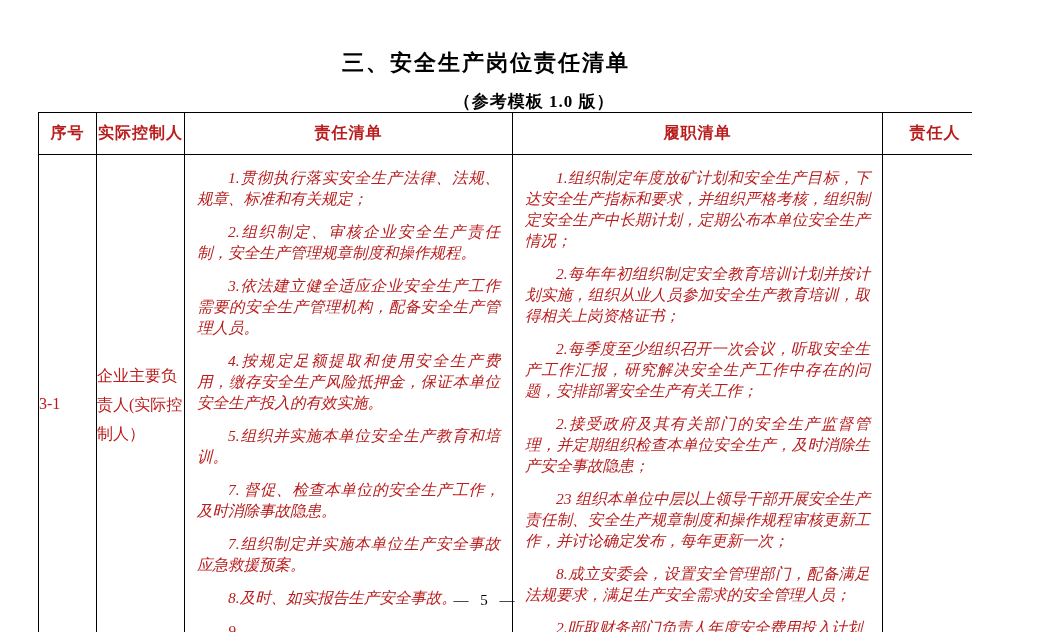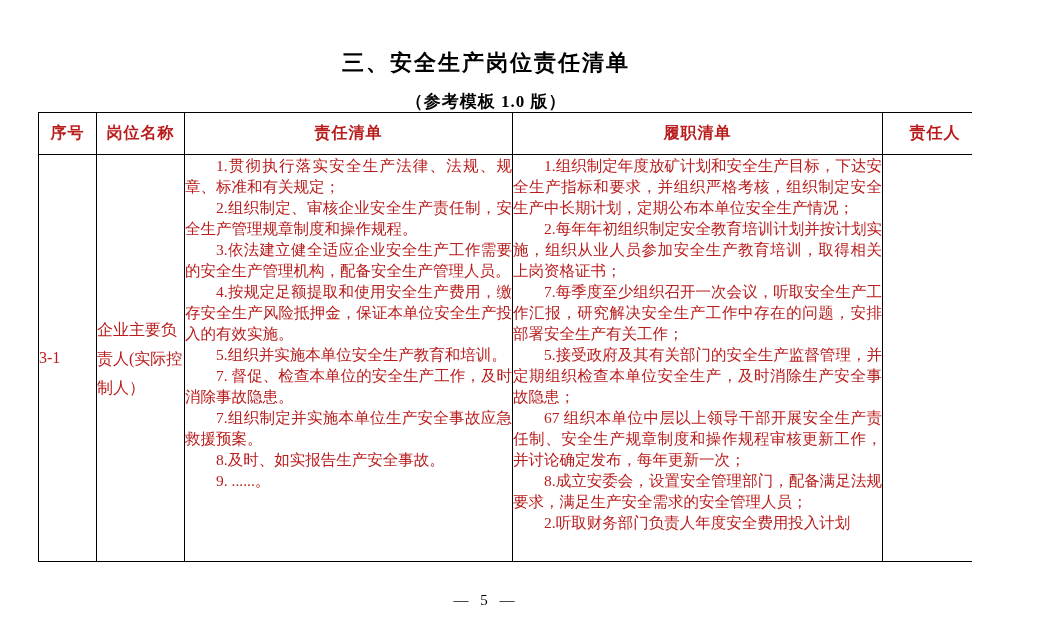--- a/index.html
+++ b/index.html
@@ -34,20 +34,21 @@
     top: 90px;
     left: 0;
     width: 100%;
     margin: 0;
     text-align: center;
     font-family: "Liberation Serif", "DejaVu Serif", serif;
     font-size: 17px;
     font-weight: 600;
     letter-spacing: 1px;
     color: #000000;
+    padding-left: 48px;
   }
   table.resp-table {
     position: absolute;
     left: 38px;
     top: 112px;
     width: 949px;
     border-collapse: collapse;
     table-layout: fixed;
     font-size: 15.5px;
     color: #b91c1c;
@@ -79,26 +80,27 @@
     padding: 0 6px;
   }
   td.cell-list {
     vertical-align: top;
     padding: 5px 2px 4px 2px;
   }
   td.cell-person {
     vertical-align: top;
   }
   .cell-para {
-    margin: 0;
+    margin: 12px;
     text-indent: 2em;
     text-align: justify;
     line-height: 21px;
     font-size: 15.5px;
     word-break: break-all;
+    font-style: italic;
   }
   .page-number {
     position: absolute;
     top: 592px;
     left: 0;
     width: 100%;
     text-align: center;
     font-size: 15px;
     letter-spacing: 4px;
     color: #000000;
@@ -117,21 +119,21 @@
     <colgroup>
       <col style="width:58px">
       <col style="width:88px">
       <col style="width:328px">
       <col style="width:370px">
       <col style="width:105px">
     </colgroup>
     <thead>
       <tr>
         <th>序号</th>
-        <th>岗位名称</th>
+        <th>实际控制人</th>
         <th>责任清单</th>
         <th>履职清单</th>
         <th>责任人</th>
       </tr>
     </thead>
     <tbody>
       <tr class="body-row">
         <td class="cell-center">3-1</td>
         <td class="cell-center cell-position">企业主要负责人(实际控制人）</td>
         <td class="cell-list">
@@ -141,23 +143,23 @@
             <p class="cell-para">4.按规定足额提取和使用安全生产费用，缴存安全生产风险抵押金，保证本单位安全生产投入的有效实施。</p>
             <p class="cell-para">5.组织并实施本单位安全生产教育和培训。</p>
             <p class="cell-para">7. 督促、检查本单位的安全生产工作，及时消除事故隐患。</p>
             <p class="cell-para">7.组织制定并实施本单位生产安全事故应急救援预案。</p>
             <p class="cell-para">8.及时、如实报告生产安全事故。</p>
             <p class="cell-para">9. ......。</p>
           </td>
         <td class="cell-list">
             <p class="cell-para">1.组织制定年度放矿计划和安全生产目标，下达安全生产指标和要求，并组织严格考核，组织制定安全生产中长期计划，定期公布本单位安全生产情况；</p>
             <p class="cell-para">2.每年年初组织制定安全教育培训计划并按计划实施，组织从业人员参加安全生产教育培训，取得相关上岗资格证书；</p>
-            <p class="cell-para">7.每季度至少组织召开一次会议，听取安全生产工作汇报，研究解决安全生产工作中存在的问题，安排部署安全生产有关工作；</p>
-            <p class="cell-para">5.接受政府及其有关部门的安全生产监督管理，并定期组织检查本单位安全生产，及时消除生产安全事故隐患；</p>
-            <p class="cell-para">67 组织本单位中层以上领导干部开展安全生产责任制、安全生产规章制度和操作规程审核更新工作，并讨论确定发布，每年更新一次；</p>
+            <p class="cell-para">2.每季度至少组织召开一次会议，听取安全生产工作汇报，研究解决安全生产工作中存在的问题，安排部署安全生产有关工作；</p>
+            <p class="cell-para">2.接受政府及其有关部门的安全生产监督管理，并定期组织检查本单位安全生产，及时消除生产安全事故隐患；</p>
+            <p class="cell-para">23 组织本单位中层以上领导干部开展安全生产责任制、安全生产规章制度和操作规程审核更新工作，并讨论确定发布，每年更新一次；</p>
             <p class="cell-para">8.成立安委会，设置安全管理部门，配备满足法规要求，满足生产安全需求的安全管理人员；</p>
             <p class="cell-para">2.听取财务部门负责人年度安全费用投入计划</p>
           </td>
         <td class="cell-person"></td>
       </tr>
     </tbody>
   </table>
 
   <div class="page-number">— 5 —</div>
 

